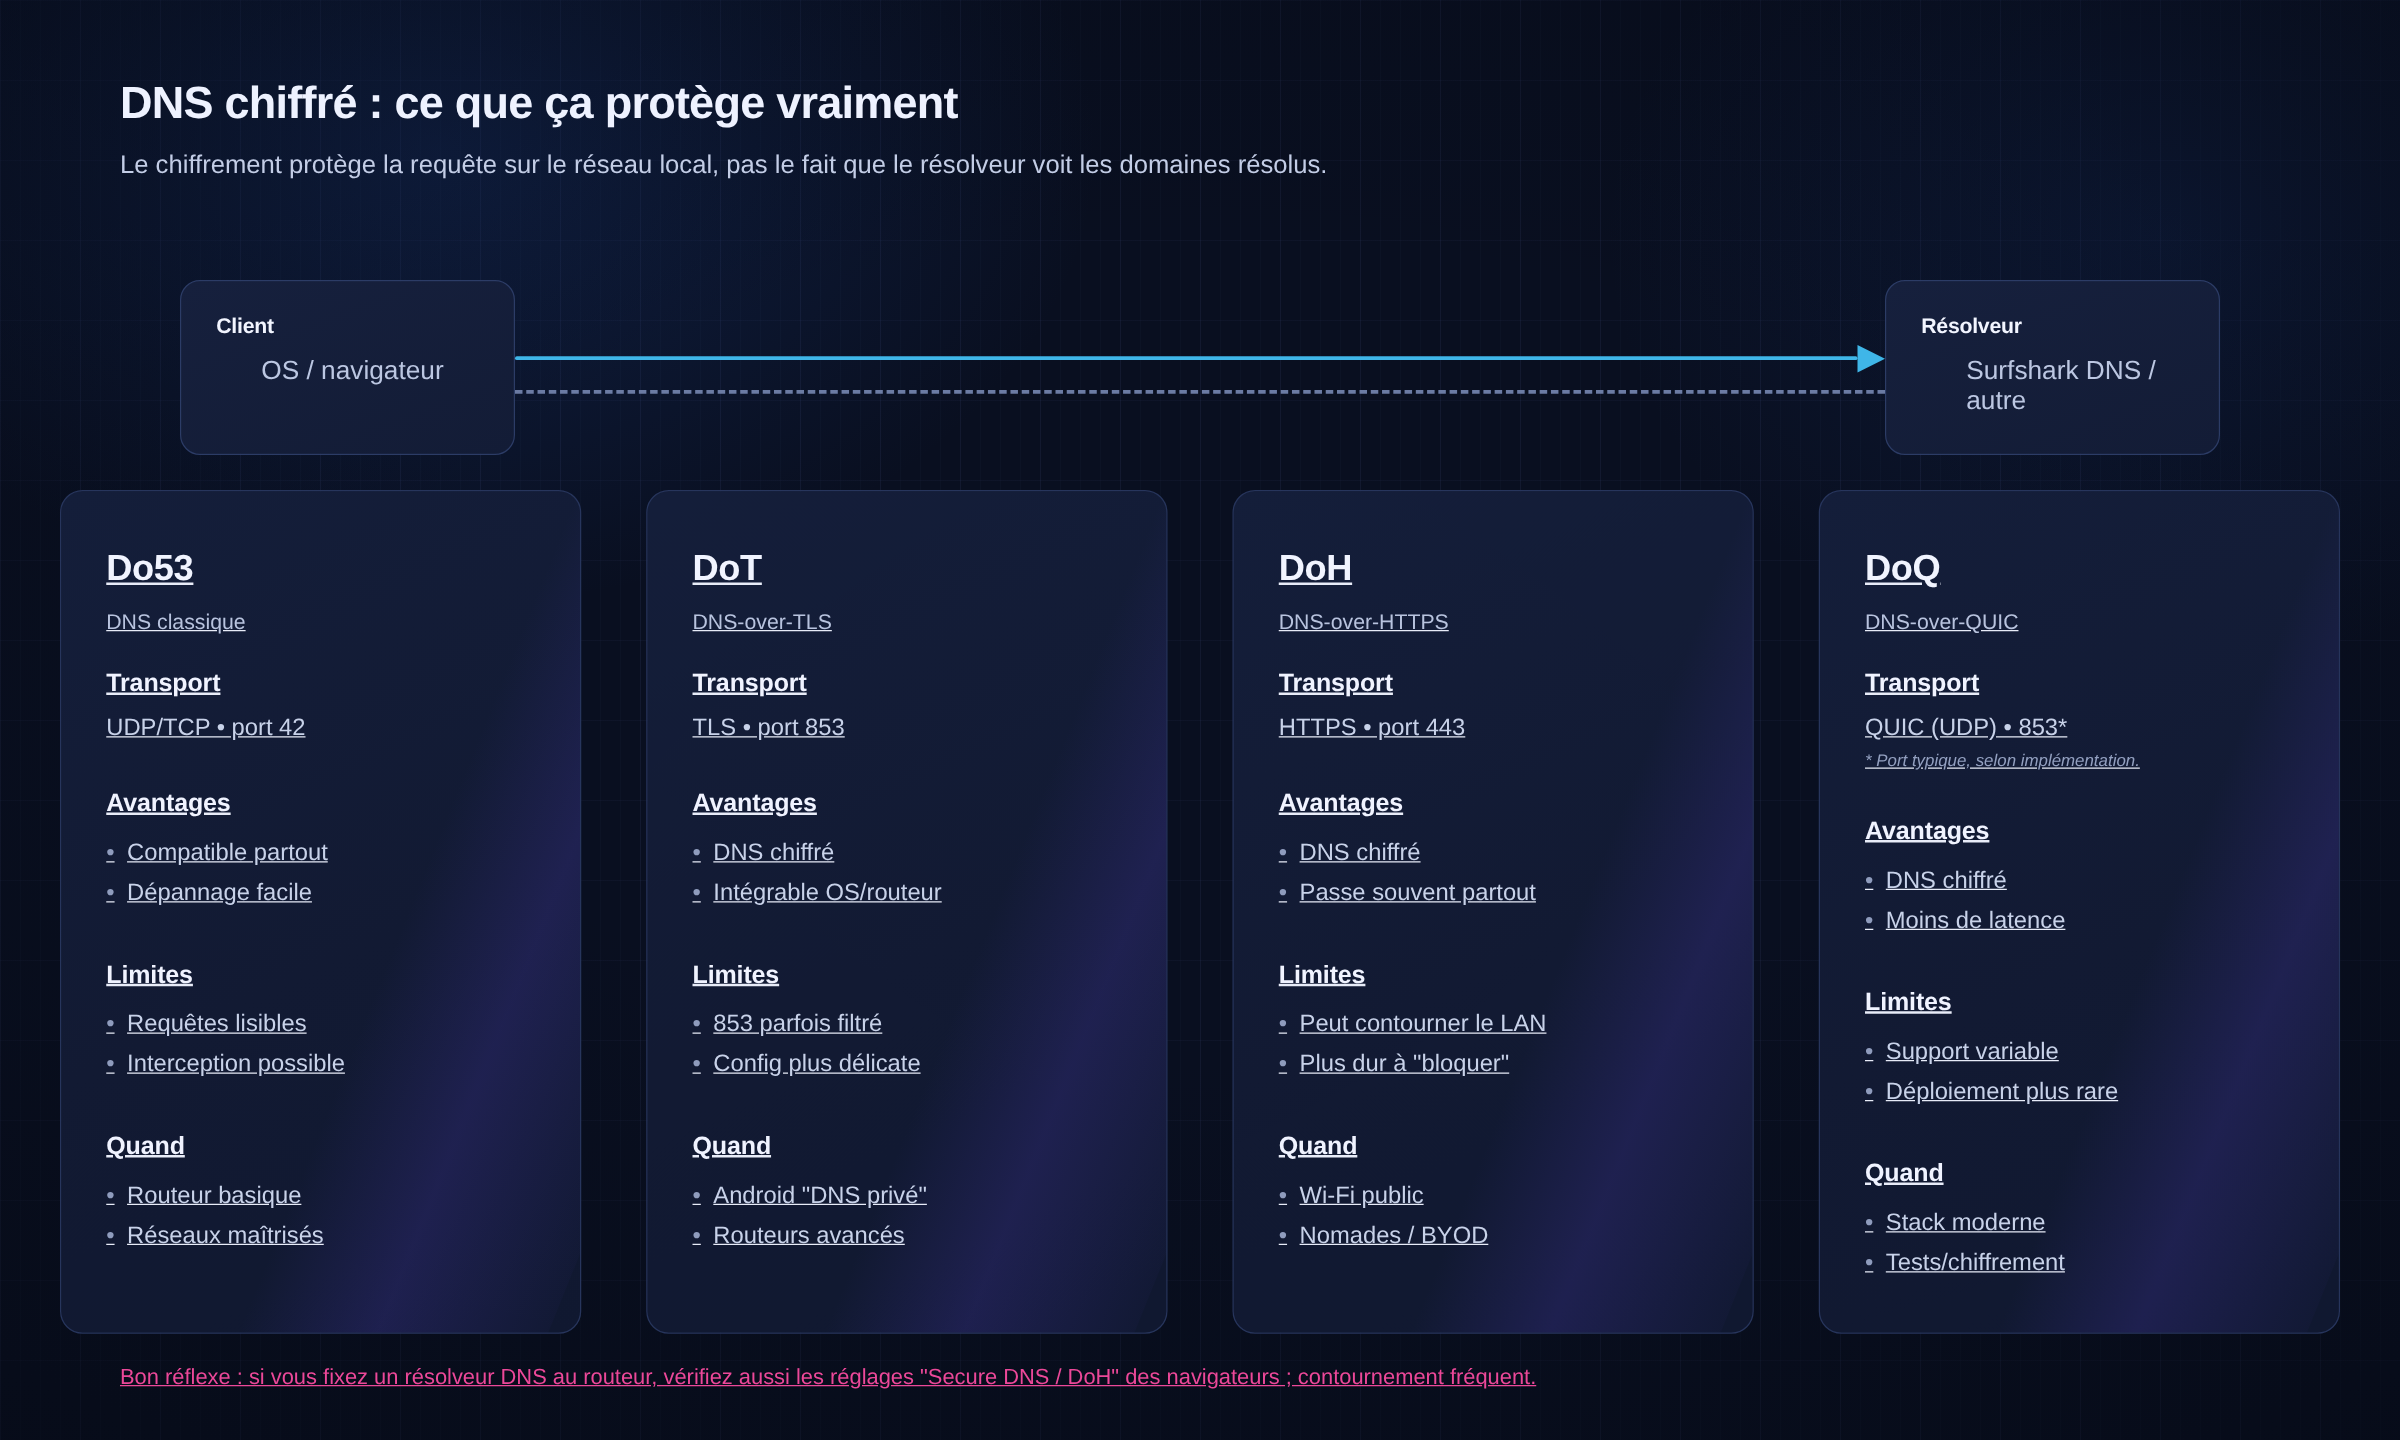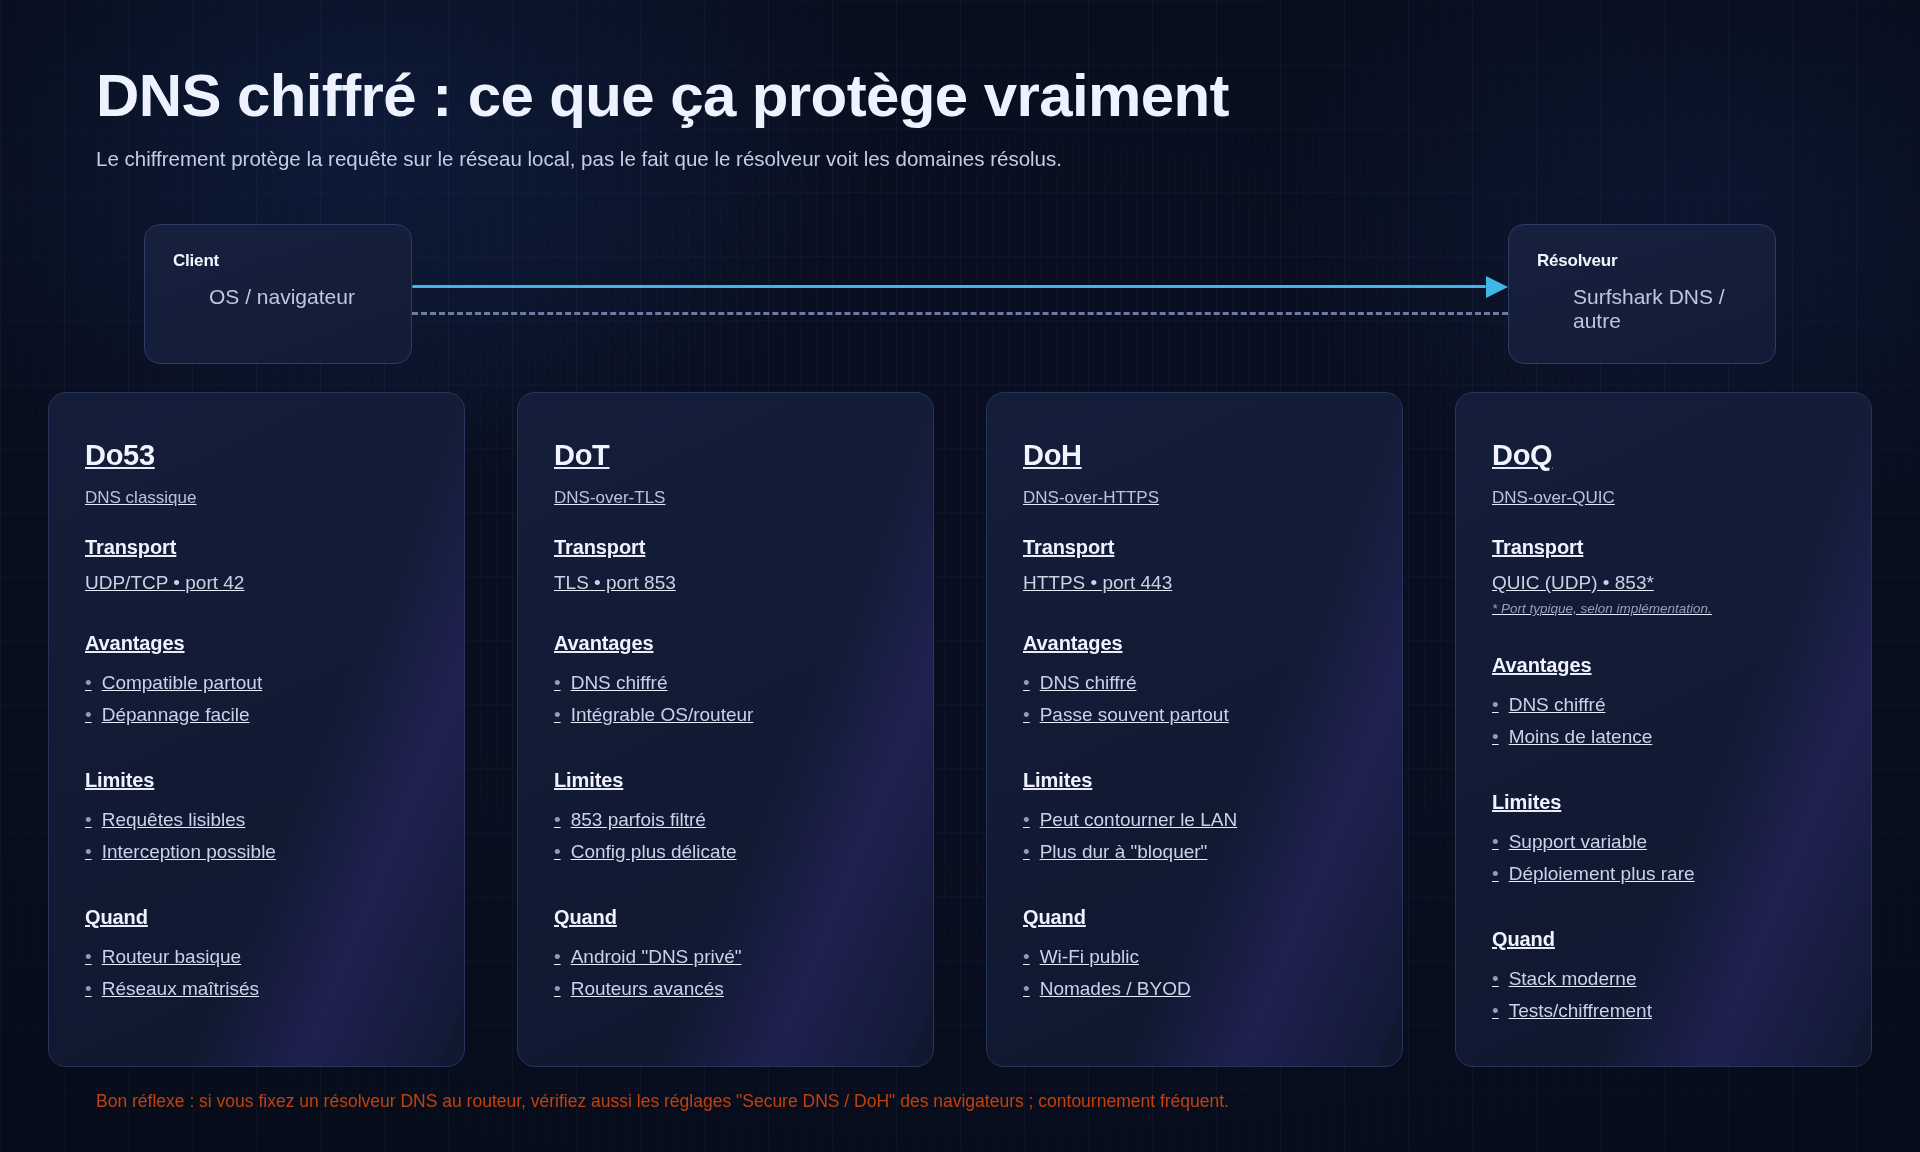--- a/index.html
+++ b/index.html
@@ -62,21 +62,21 @@
     width: 1920px;
     height: 1152px;
     padding: 0;
     z-index: 2;
   }
 
   
   .header { position: absolute; left: 96px; top: 62px; width: 1700px; }
 
   .title {
-    font-size: 60px;
+    font-size: 36px;
     font-weight: 700;
     letter-spacing: -0.6px;
     color: #eef2ff;
     line-height: 1.12;
   }
 
   .subtitle {
     margin-top: 16px;
     font-size: 20.5px;
     font-weight: 400;
@@ -228,21 +228,22 @@
     gap: 10px;
   }
   ul.sec-list li .dot { color: #8f9cbd; }
 
   
   .footer {
     position: absolute;
     left: 96px;
     bottom: 40px;
     font-size: 17.5px;
-    color: #c2410c;
+    color: #ec4899;
+    text-decoration: underline;
   }
 </style>
 </head>
 <body>
 
 <div class="bg-grid"></div>
 <div class="bg-grid-fine"></div>
 <div class="bg-glow-a"></div>
 <div class="bg-glow-b"></div>
 <div class="bg-vignette"></div>

